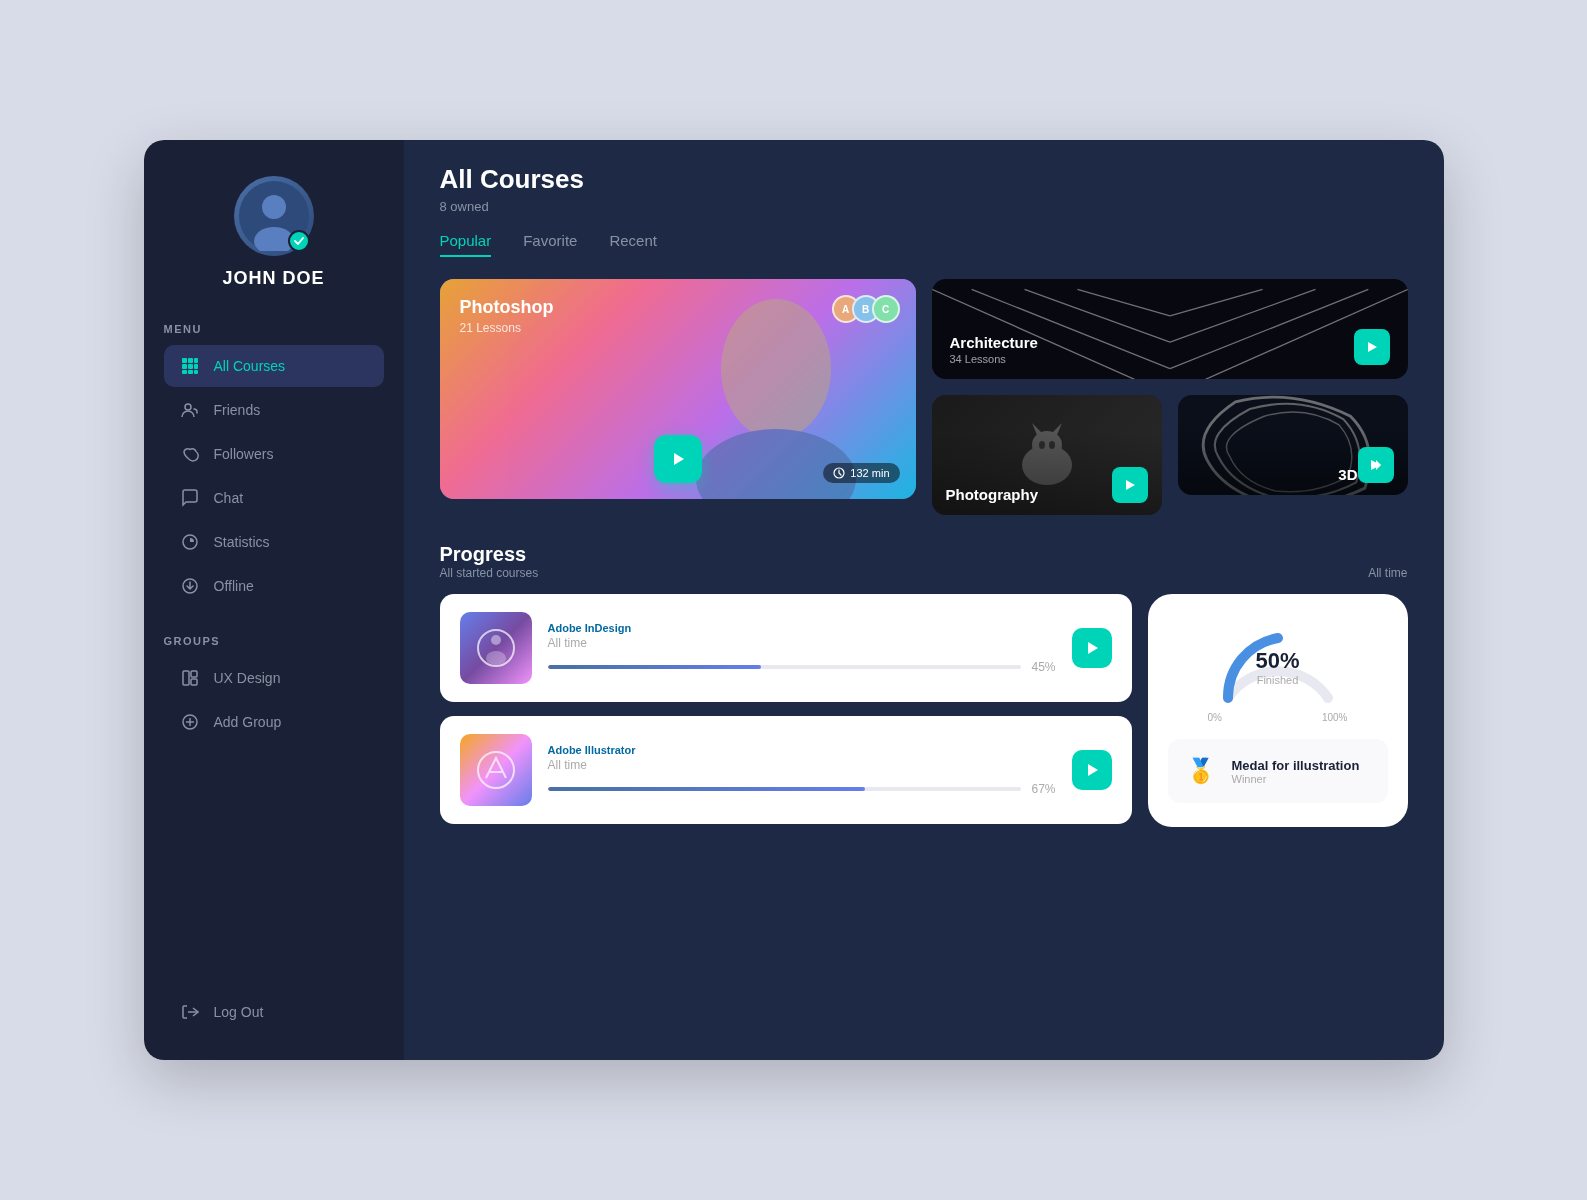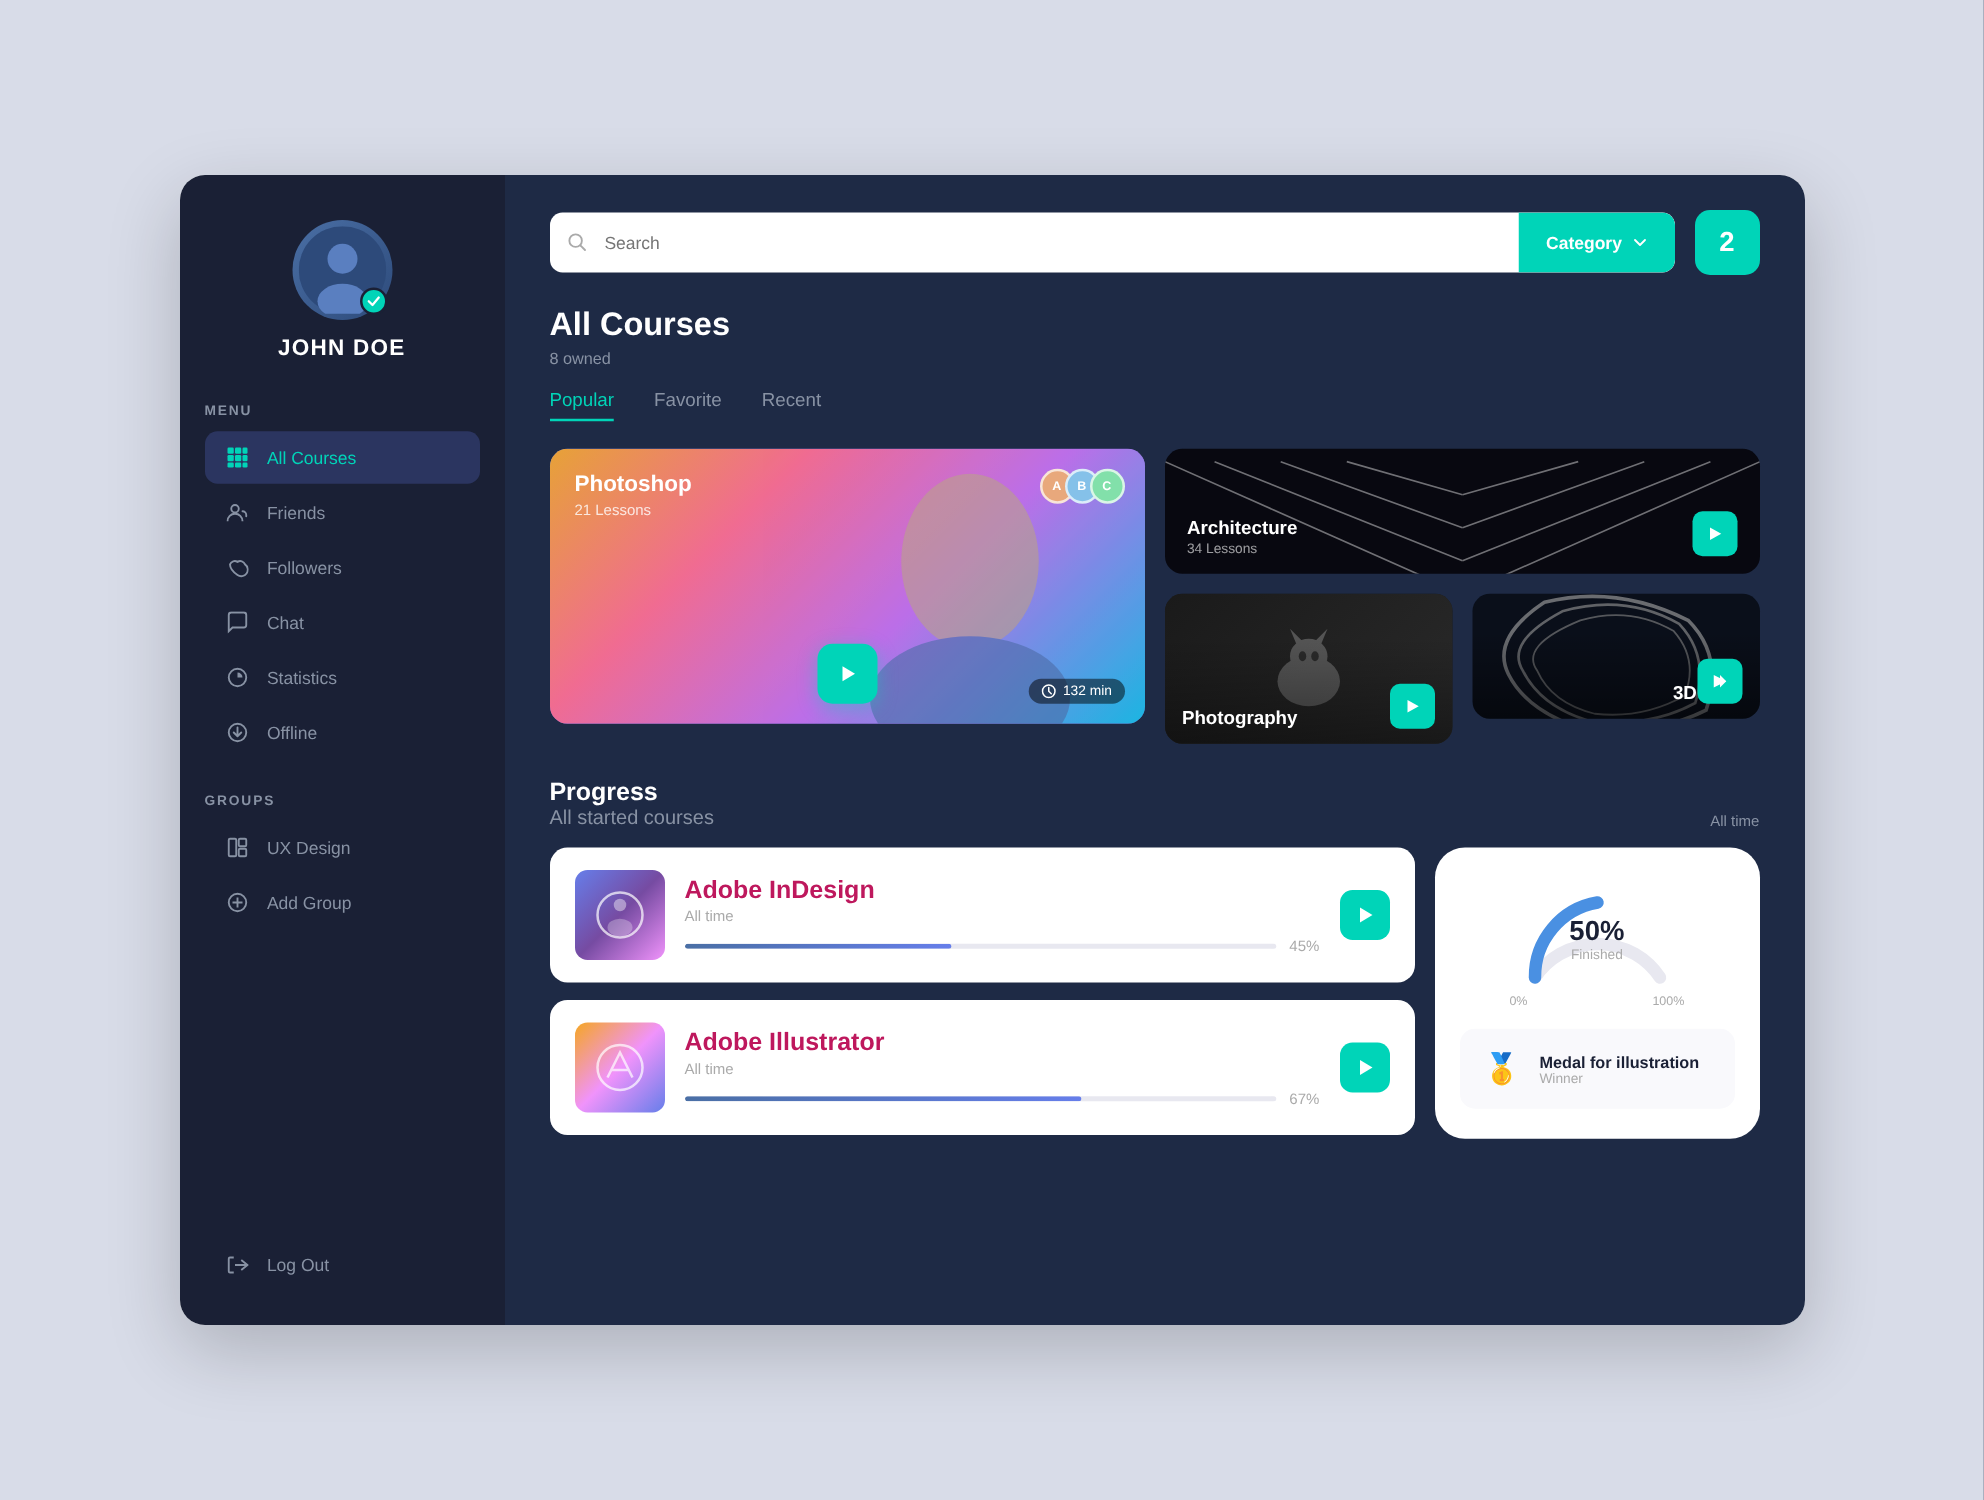--- a/index.html
+++ b/index.html
@@ -360,21 +360,21 @@
     .progress-section {
       margin-top: 4px;
     }
     .progress-header {
       display: flex;
       justify-content: space-between;
       align-items: flex-end;
       margin-bottom: 4px;
     }
     .progress-title { color: #fff; font-size: 20px; font-weight: 700; }
-    .progress-sub { color: #8892a4; font-size: 16px; }
+    .progress-sub { color: #8892a4; font-size: 12px; }
     .alltime-label { color: #8892a4; font-size: 12px; }
 
     .progress-layout {
       display: grid;
       grid-template-columns: 1fr 260px;
       gap: 16px;
       margin-top: 14px;
     }
     .progress-courses {
       display: flex;
@@ -396,21 +396,21 @@
       flex-shrink: 0;
       overflow: hidden;
     }
     .thumb-indesign {
       background: linear-gradient(135deg, #667eea, #764ba2, #f093fb);
     }
     .thumb-illustrator {
       background: linear-gradient(135deg, #f5a623, #f093fb, #667eea);
     }
     .progress-info { flex: 1; }
-    .progress-course-name { font-size: 20px; font-weight: 700; color: #be185d; margin-bottom: 2px; }
+    .progress-course-name { font-size: 11px; font-weight: 700; color: #0369a1; margin-bottom: 2px; }
     .progress-course-time { font-size: 12px; color: #aaa; margin-bottom: 10px; }
     .progress-bar-wrap {
       display: flex;
       align-items: center;
       gap: 10px;
     }
     .progress-bar-bg {
       flex: 1;
       height: 4px;
       background: #e8e8f0;
@@ -645,40 +645,20 @@
             <line x1="17" y1="9" x2="7" y2="9"></line>
           </svg>
         </div>
         <span>Log Out</span>
       </div>
     </div>
   </div>
 
   <div class="main">
 
-    <div class="main-header">
-      <div class="search-bar">
-        <div class="search-icon-wrap">
-          <svg width="16" height="16" viewBox="0 0 16 16" fill="none">
-            <circle cx="6.5" cy="6.5" r="5" stroke="#aaa" stroke-width="1.5"></circle>
-            <line x1="10.5" y1="10.5" x2="14" y2="14" stroke="#aaa" stroke-width="1.5" stroke-linecap="round"></line>
-          </svg>
-        </div>
-        <input class="search-input" type="text" placeholder="Search" style="">
-        <button class="category-btn">
-          <span>Category</span>
-          <svg width="12" height="12" viewBox="0 0 12 12" fill="none">
-            <polyline points="2,4 6,8 10,4" stroke="white" stroke-width="1.5" stroke-linecap="round" stroke-linejoin="round"></polyline>
-          </svg>
-        </button>
-      </div>
-      <div class="notif-btn">
-        <span>2</span>
-      </div>
-    </div>
 
     <div class="main-content">
       <div class="section-title">All Courses</div>
       <div class="section-sub">8 owned</div>
 
       <div class="tabs">
         <div class="tab active">Popular</div>
         <div class="tab">Favorite</div>
         <div class="tab">Recent</div>
       </div>

